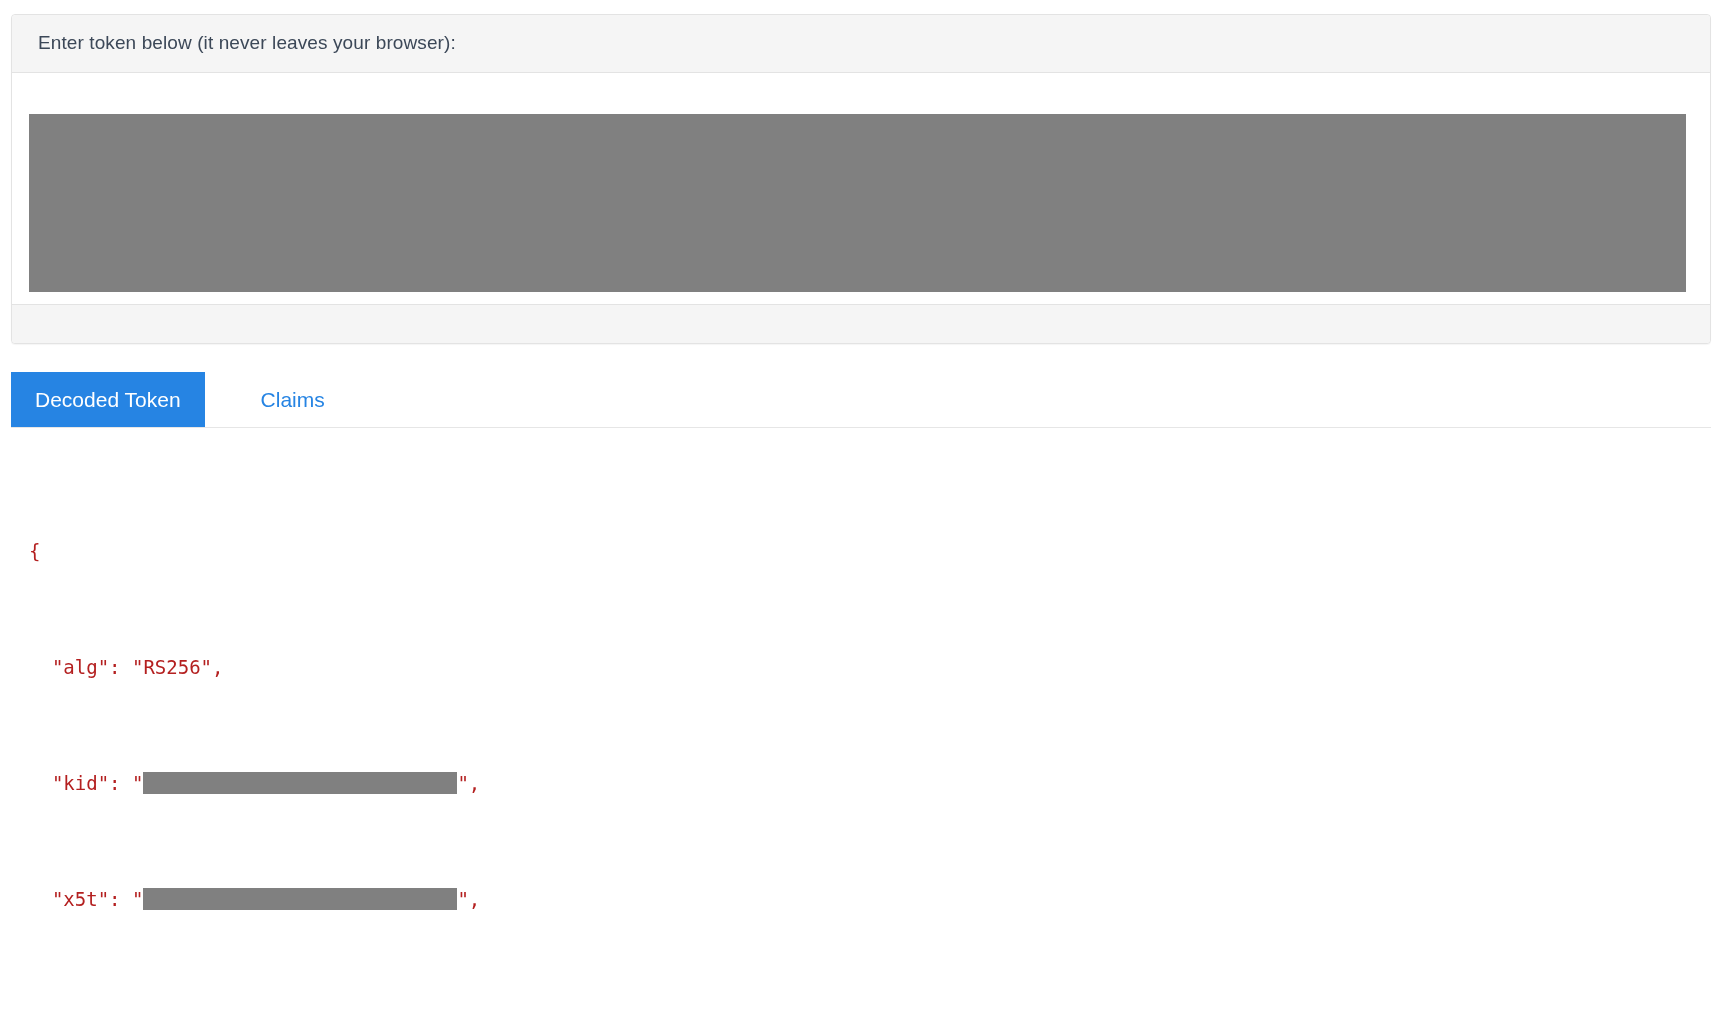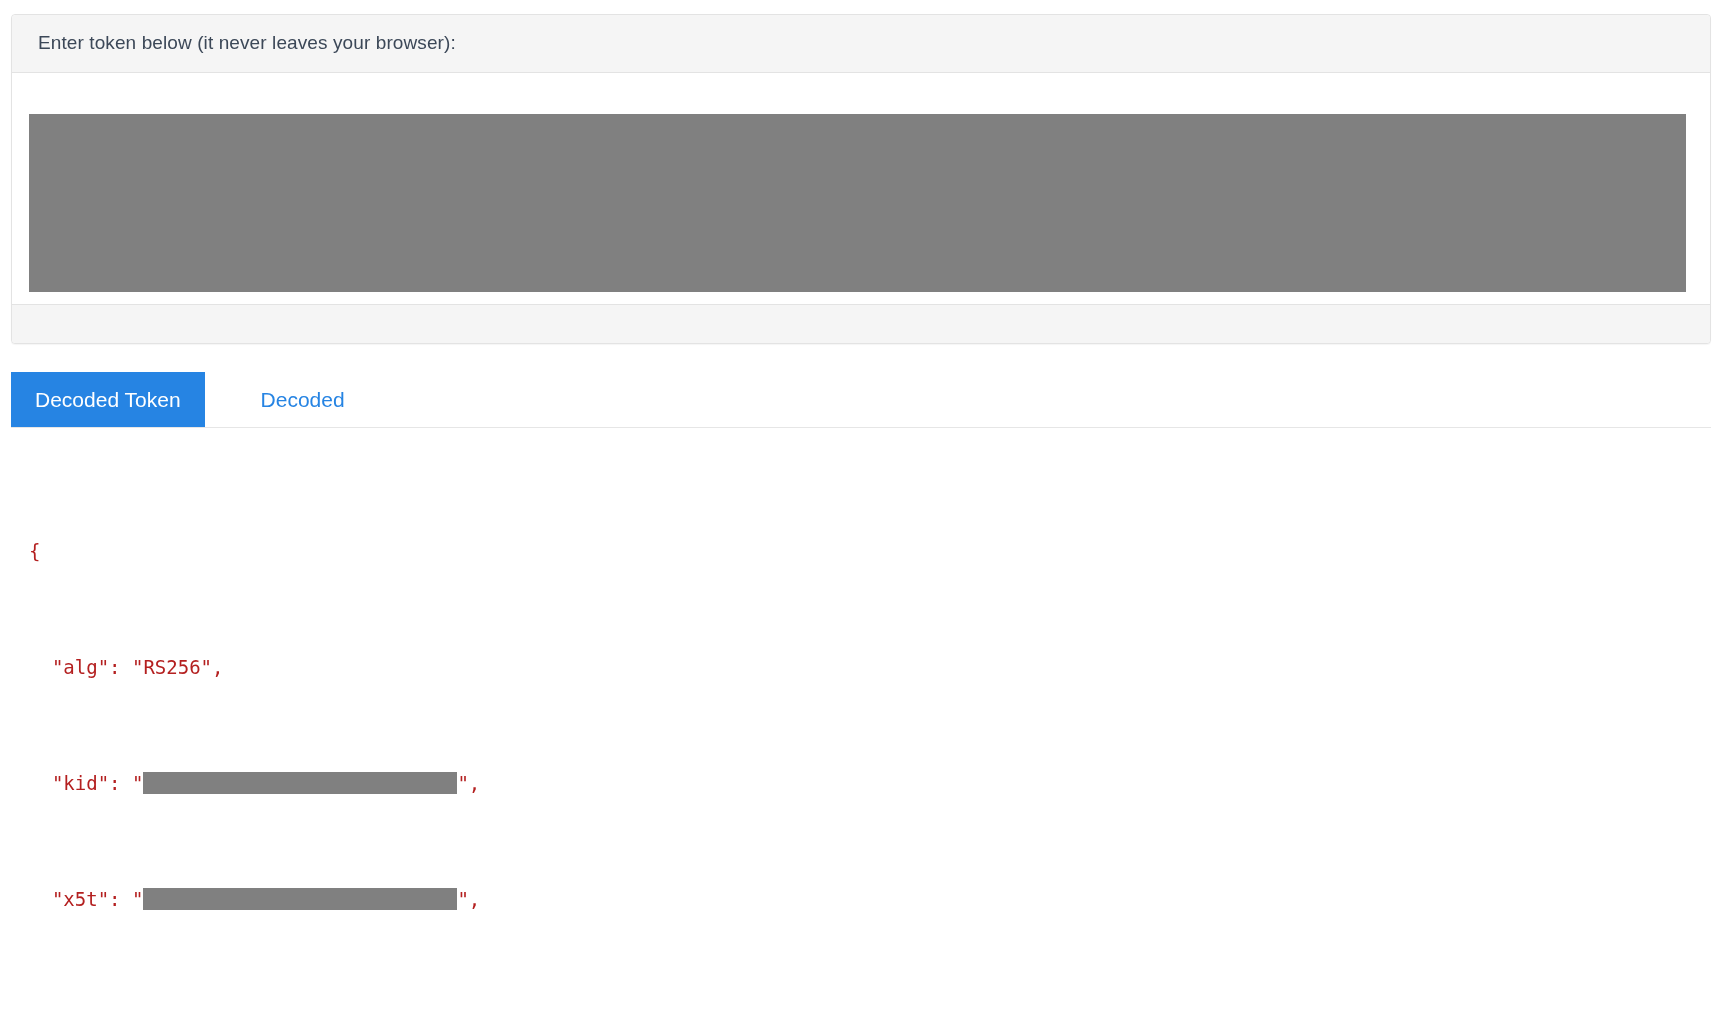--- a/index.html
+++ b/index.html
@@ -194,21 +194,21 @@
     </div>
 
     <div class="token-card-footer"></div>
   </div>
 
   <div class="tabs">
     <div class="tab active">
       <span>Decoded Token</span>
     </div>
     <div class="tab inactive">
-      <span>Decoded</span>
+      <span>Claims</span>
     </div>
   </div>
 
   <div class="decoded-panel">
     <div class="code">
 
       <div class="row">
         <span class="hdr">{</span>
       </div>
 

